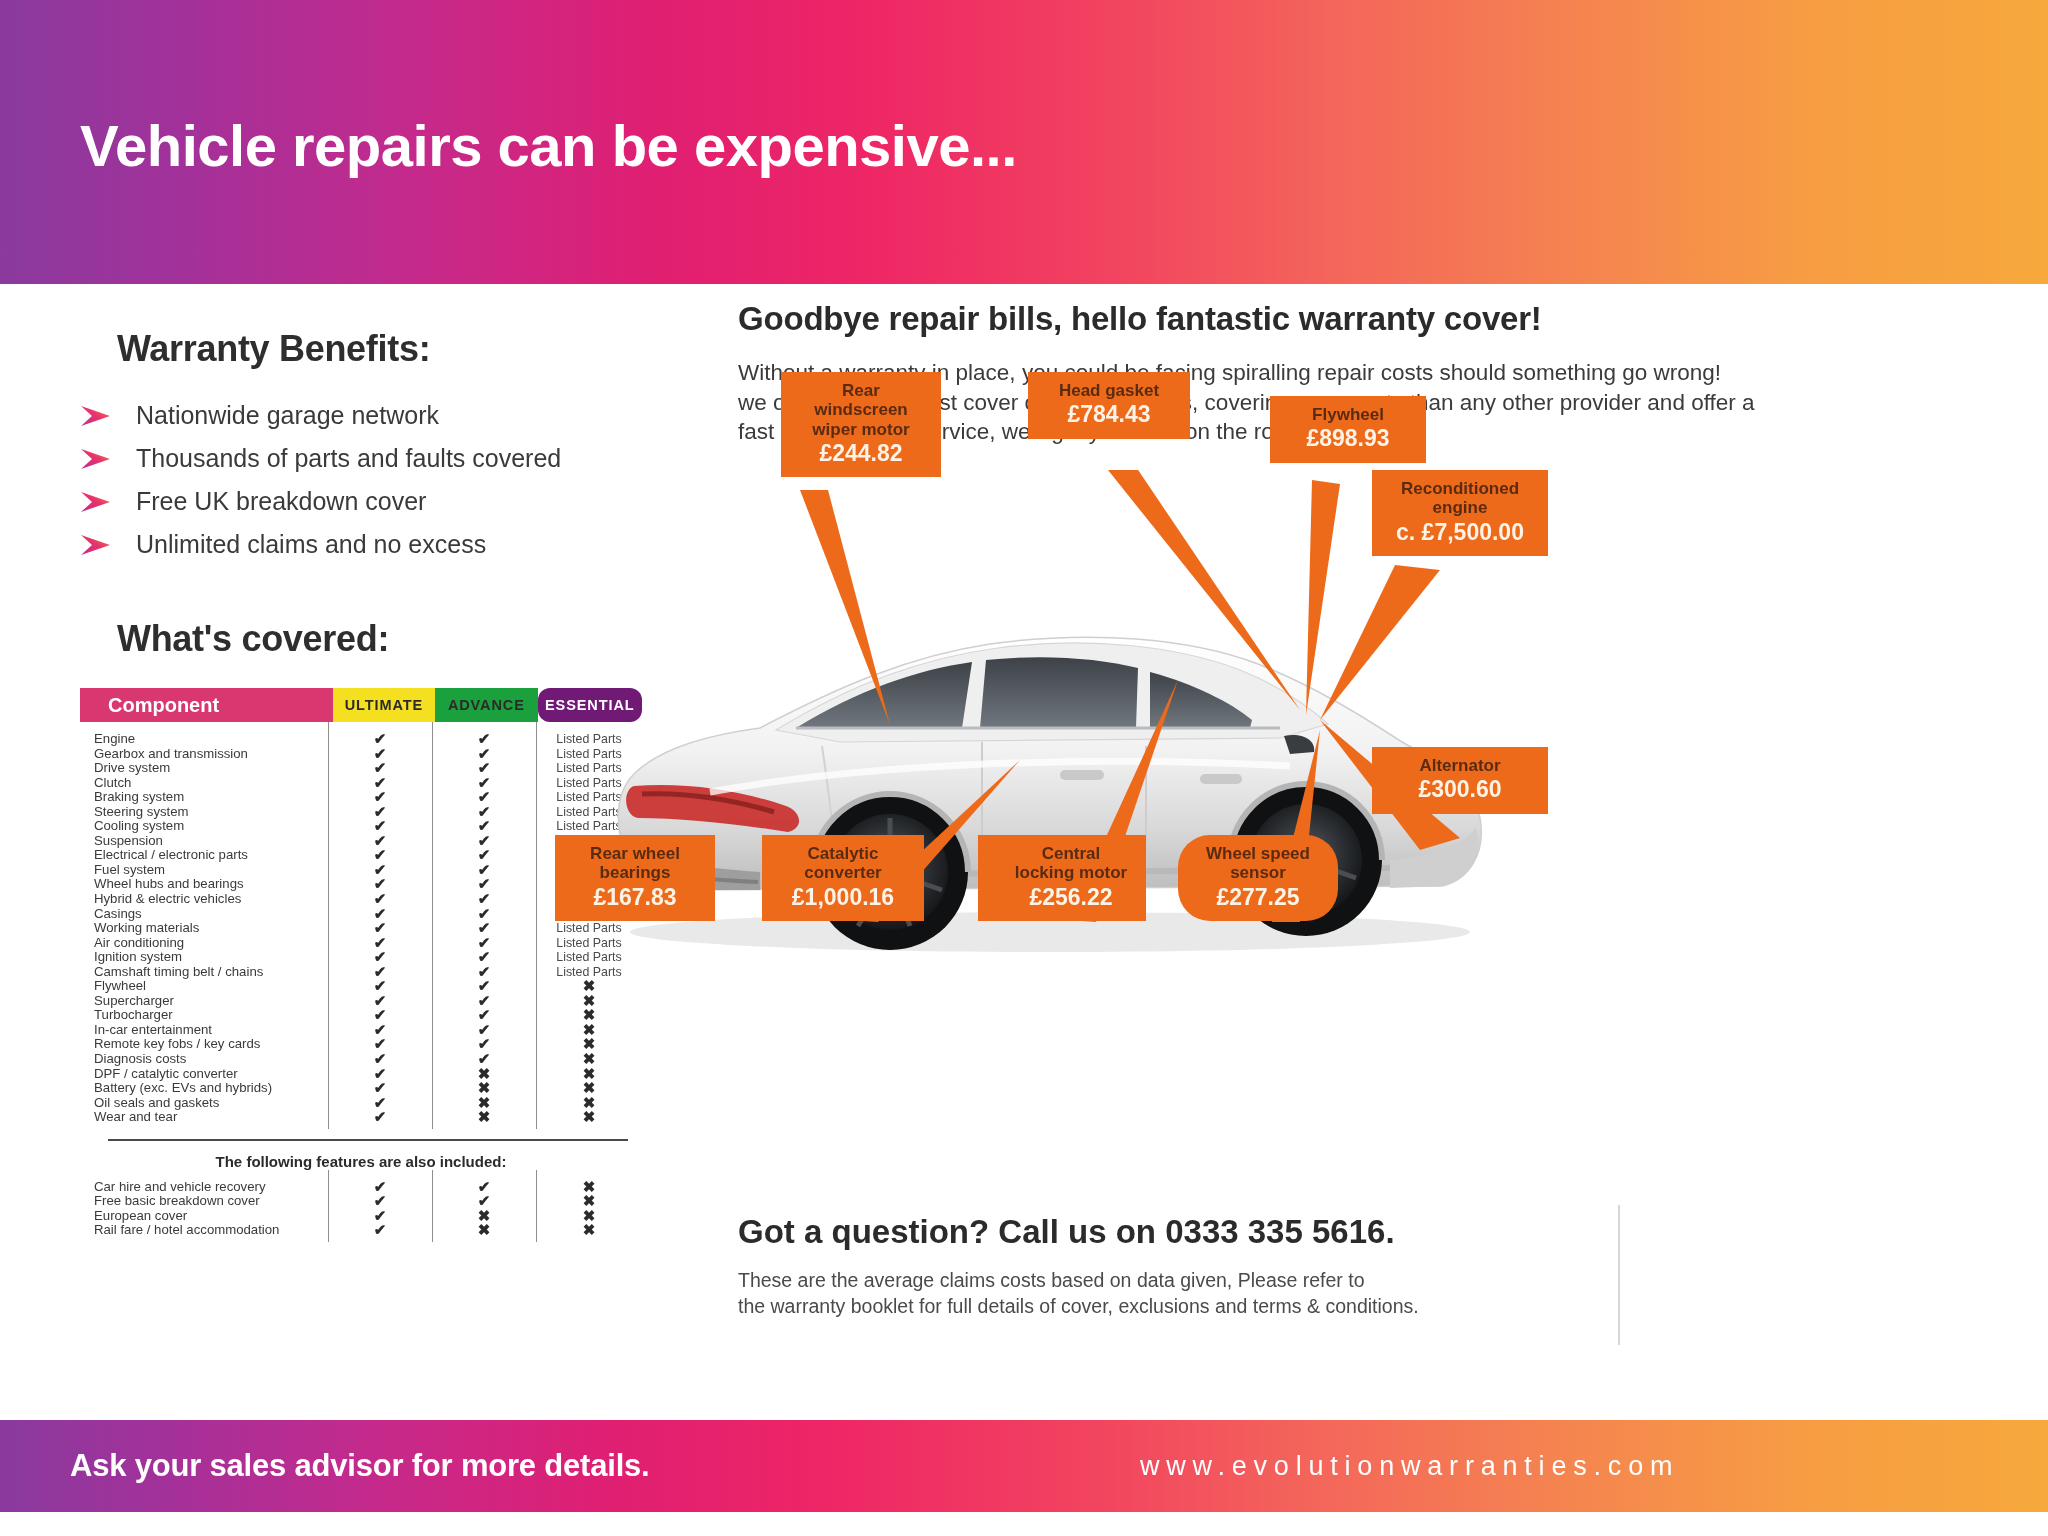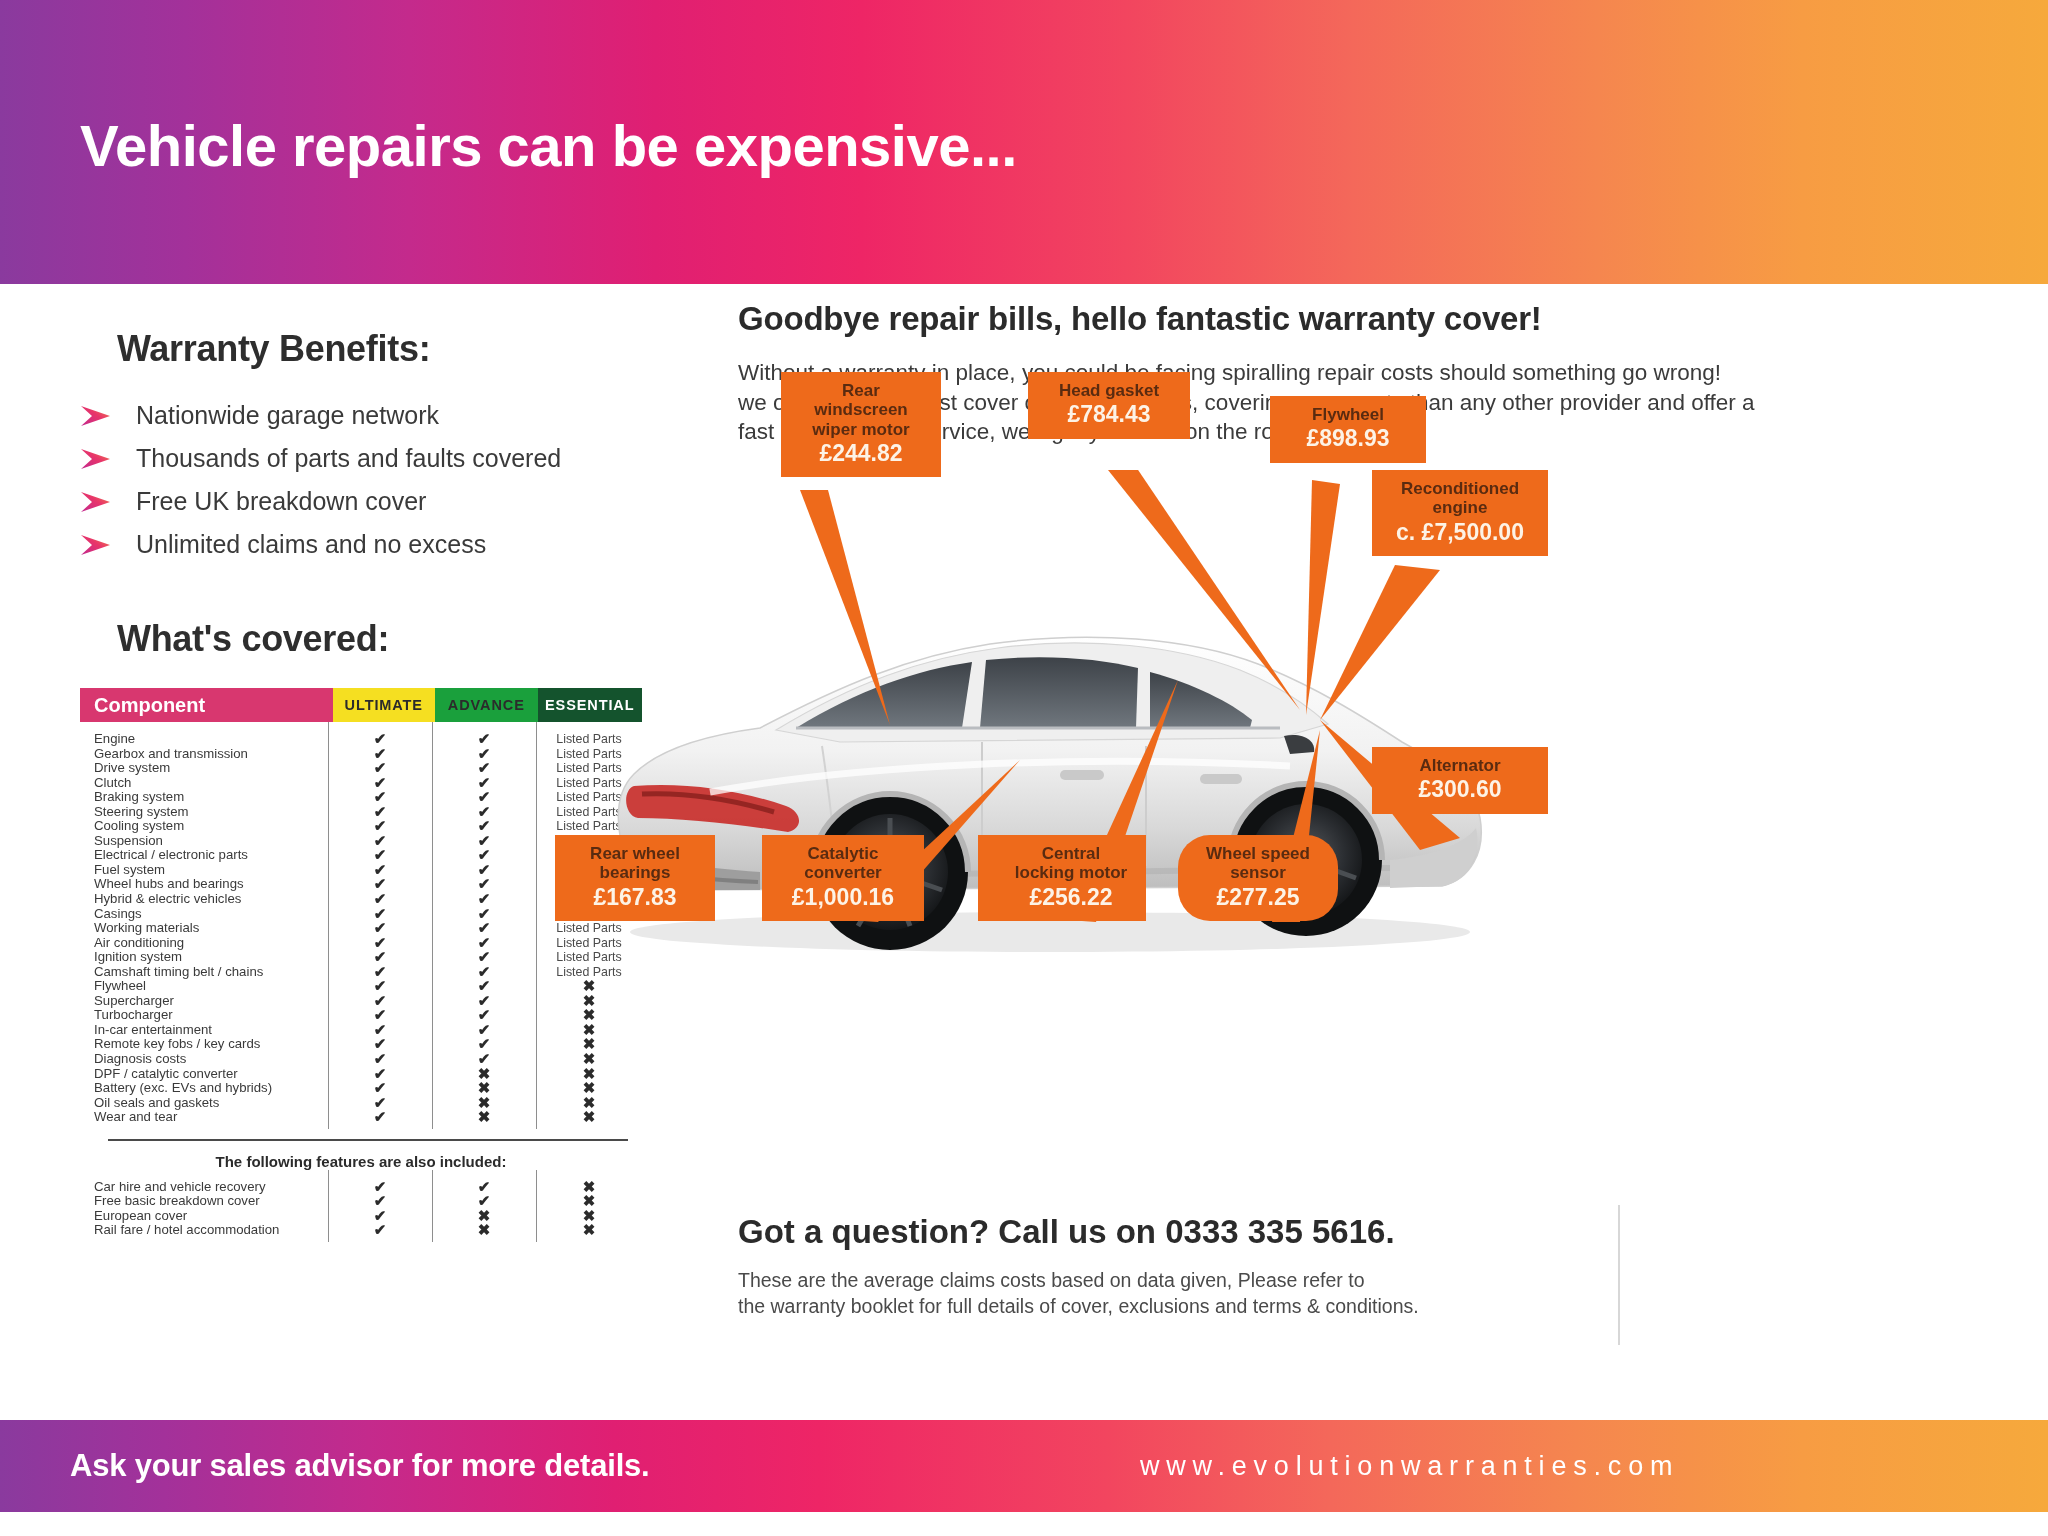--- a/index.html
+++ b/index.html
@@ -50,25 +50,25 @@
 
   
   .tbl { margin-top: 28px; width: 562px; position: relative; }
   .tbl-head { display: flex; height: 34px; }
   .th {
     display: flex; align-items: center; font-size: 14.5px;
     font-weight: 700; letter-spacing: 0.9px;
   }
   .th-component {
     width: 256px; background: #d8376f; color: #ffffff;
-    padding-left: 14px; font-size: 20px; letter-spacing: 0px;
+    padding-left: 28px; font-size: 20px; letter-spacing: 0px;
   }
   .th-ultimate  { width: 104px; background: #f5df21; color: #2b2b2b; justify-content: center; }
   .th-advance   { width: 104px; background: #1aa03c; color: #2b2b2b; justify-content: center; }
-  .th-essential { width: 106px; background: #14532d; color: #ffffff; justify-content: center; }
+  .th-essential { width: 106px; background: #701a75; color: #ffffff; justify-content: center; border-radius: 12px; }
 
   .tbl-body { position: relative; display: flex; padding-top: 10px; }
   .col-names { width: 248px; padding-left: 14px; }
   .col-mark  { width: 104px; text-align: center; }
   .col-mark.essential { width: 106px; }
 
   .vline { position: absolute; top: 0; width: 1px; background: #8e8e8e; }
 
   .cell { height: 14.55px; font-size: 13.2px; color: #3a3a3a; line-height: 14.55px;
           white-space: nowrap; }

